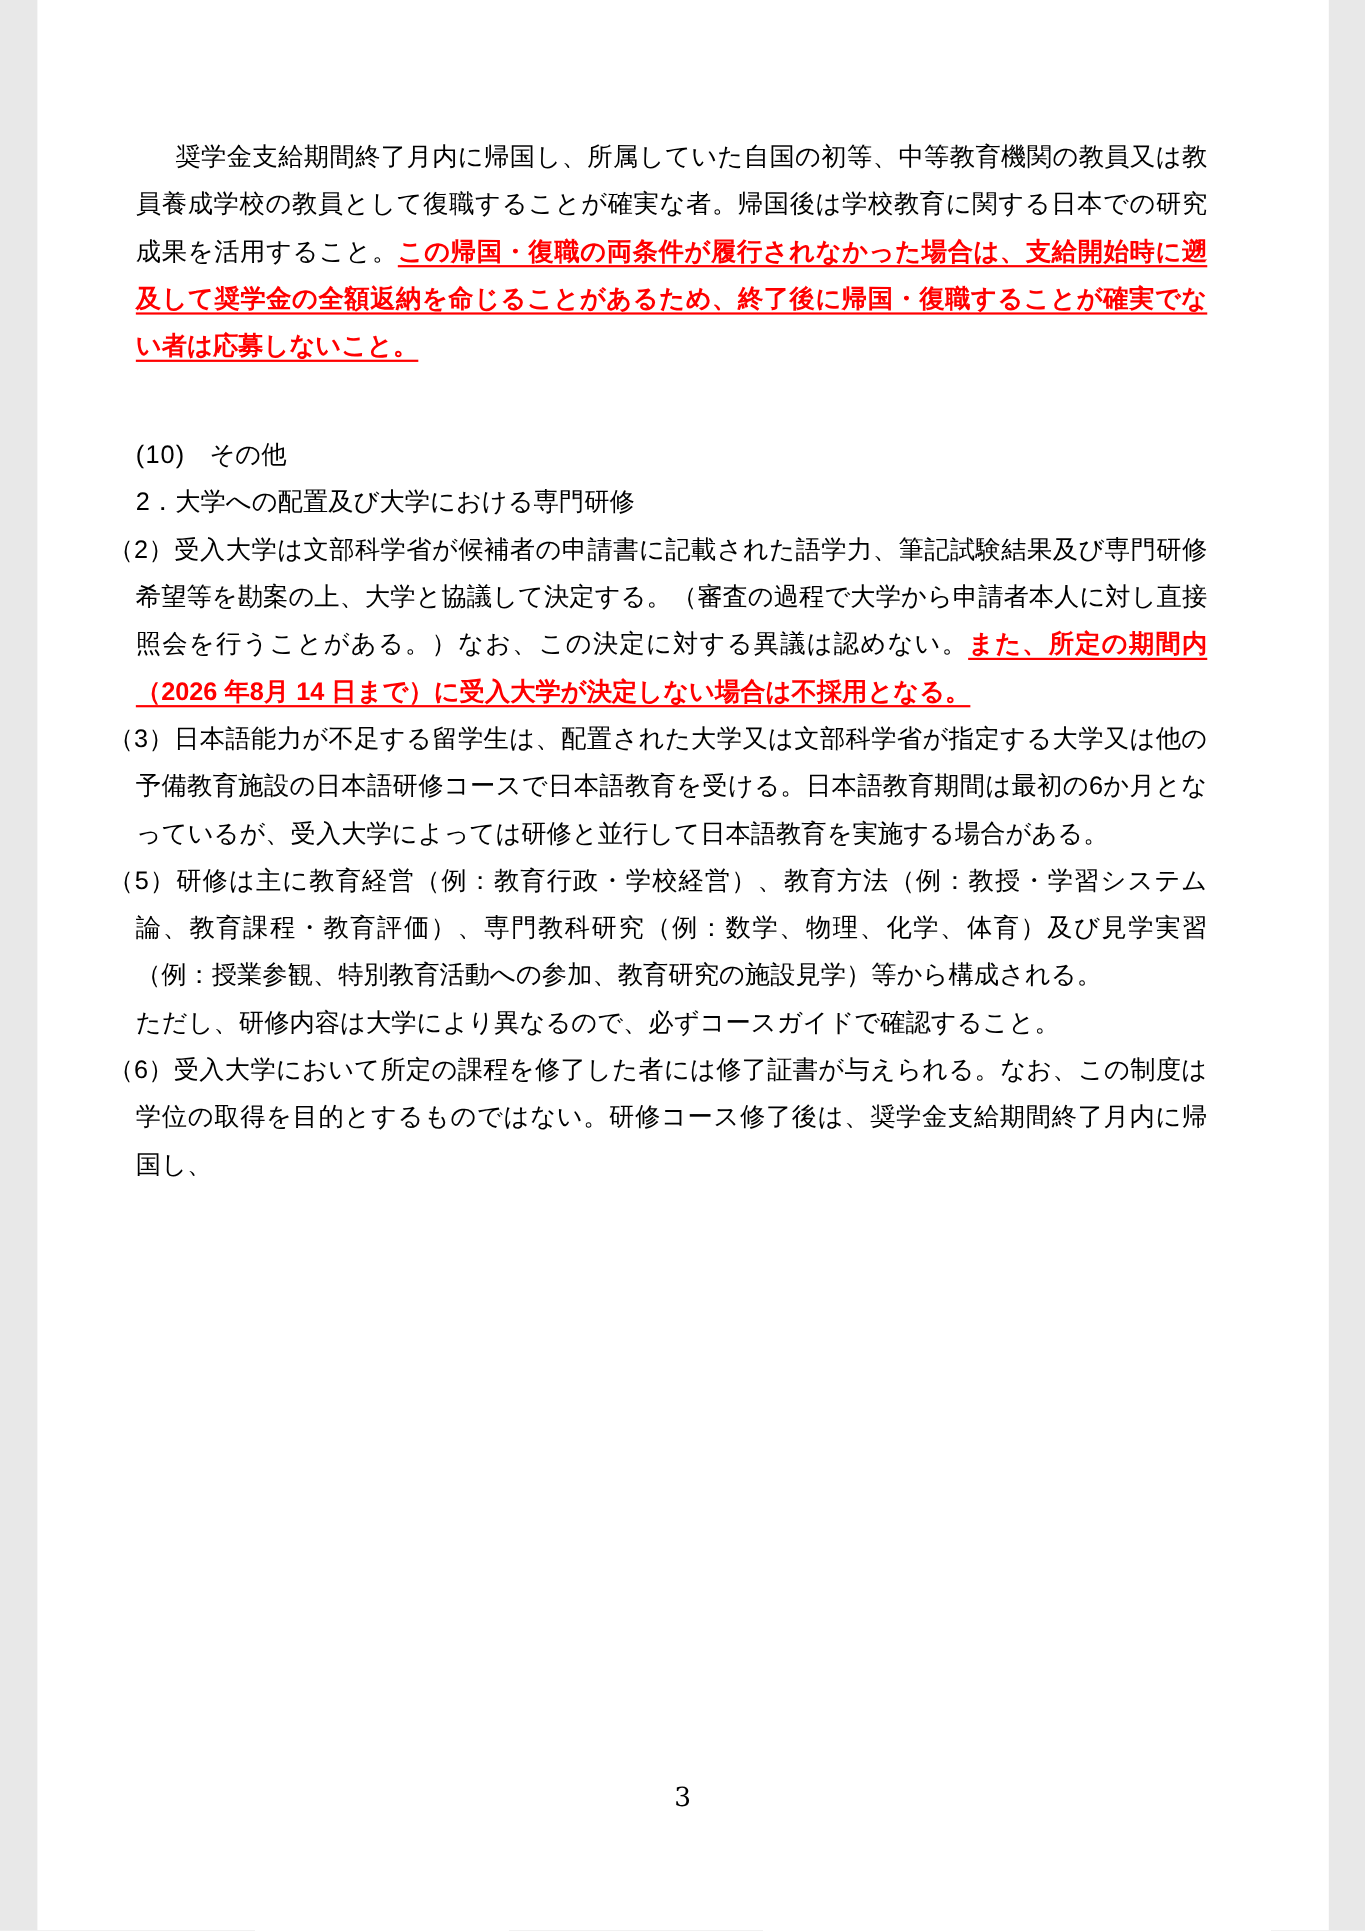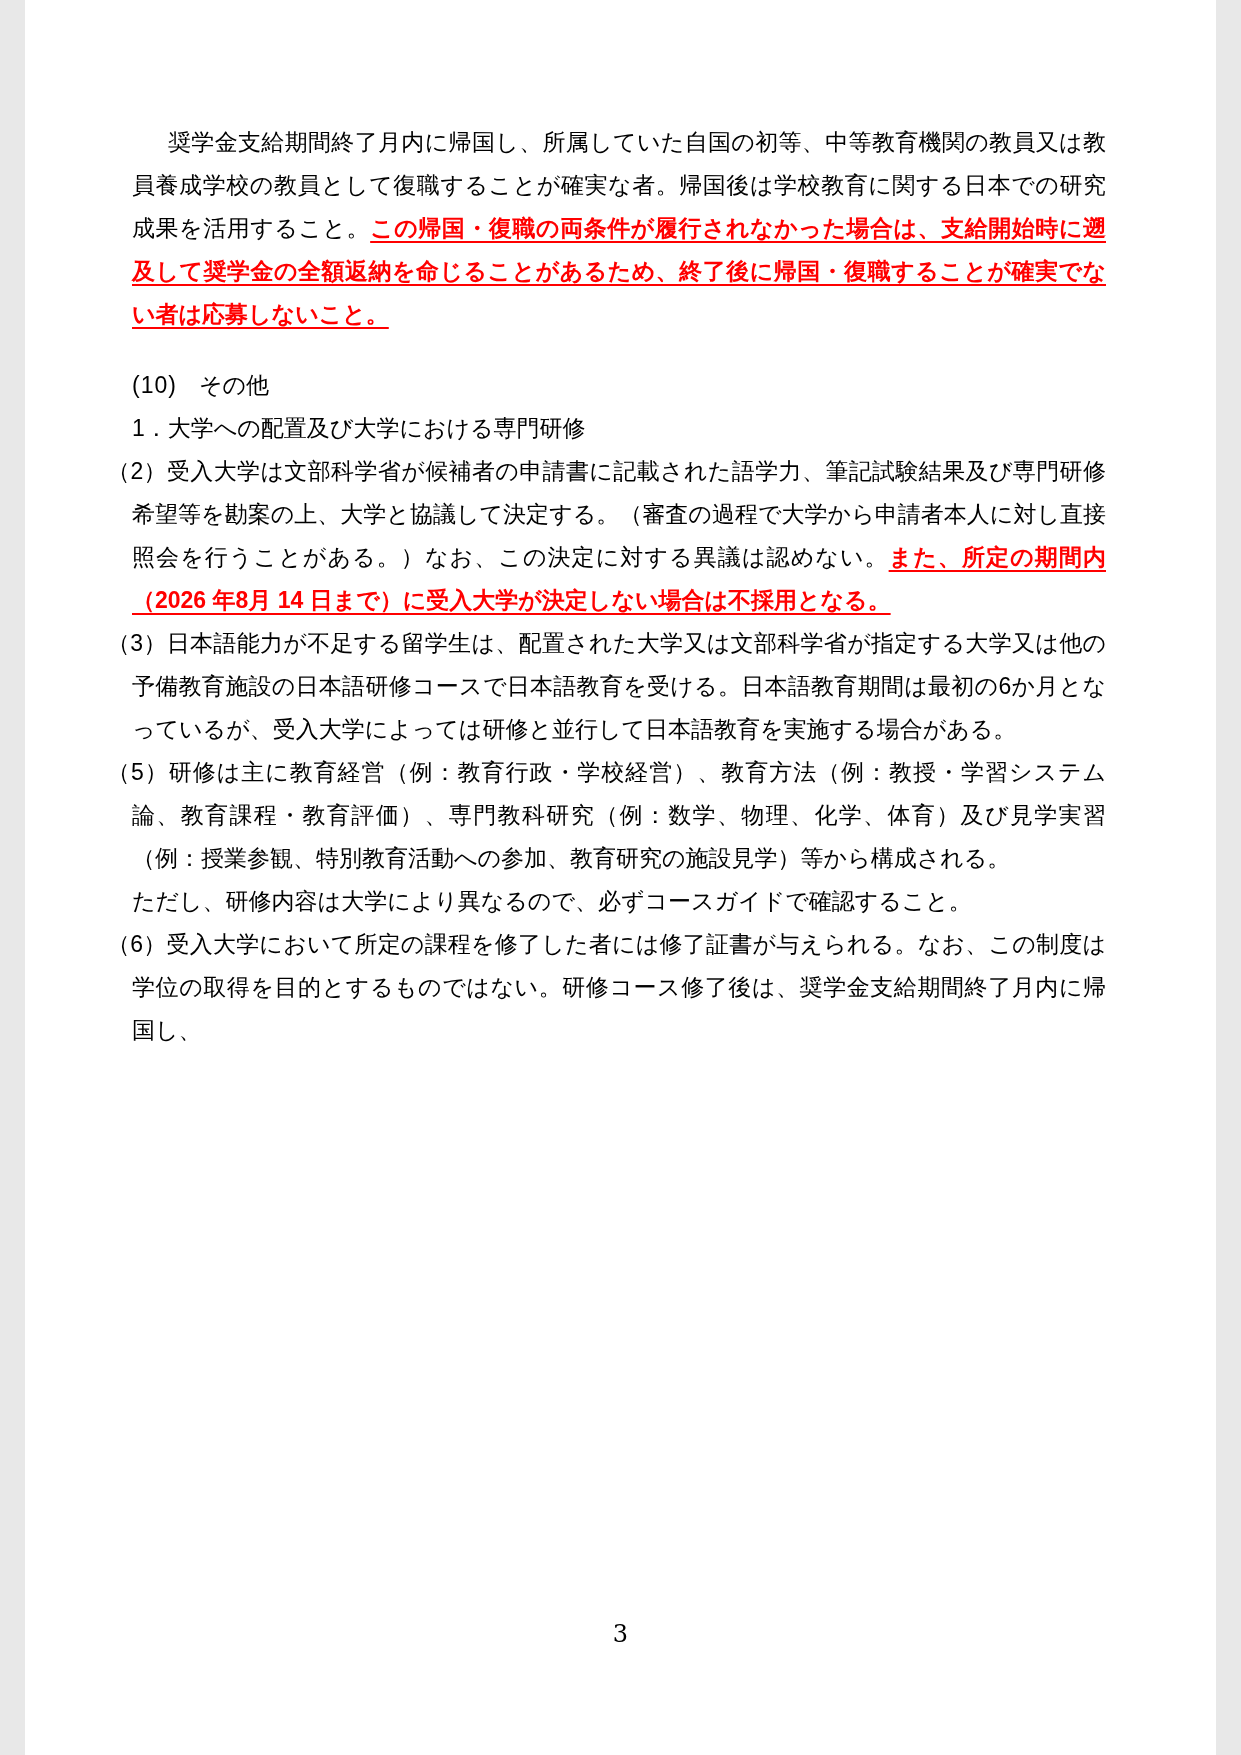--- a/index.html
+++ b/index.html
@@ -6,35 +6,34 @@
   .page{
     position:relative;
     width:1174px;height:1755px;
     margin:0 auto;
     background:#ffffff;
     font-family:"Liberation Sans","DejaVu Sans",sans-serif;
     font-size:23px;
     line-height:43px;
     color:#000000;
     overflow:hidden;
-    padding-left:17px;
   }
   .content{padding:121px 110px 0 90px;}
   .content p{margin:0;text-align:justify;}
   
   .para-intro{margin-left:17px;text-indent:36px;}
   .red{
     color:#FF0000;
     text-decoration:underline;
     text-decoration-color:#FF0000;
     text-decoration-thickness:2px;
     text-underline-offset:5px;
     font-weight:bold;
   }
-  .block-10{margin-top:28px;}
+  .block-10{margin-top:56px;}
   .h10{margin-left:15px;}
   .h10 .lbl{margin-right:22px;letter-spacing:1px;}
   .body10{margin-left:32px;text-indent:21px;}
   .h2{margin-top:24px;margin-left:28px;}
   .item{margin-left:25px;text-indent:-25px;}
   .gap{margin-top:32px;}
   .item-note{margin-left:25px;}
   .pagenum{
     position:absolute;top:1618px;left:0;width:100%;
     text-align:center;
@@ -47,21 +46,21 @@
 
 <div class="page">
   <div class="content">
 
     <p class="para-intro"><span>奨学金支給期間終了月内に帰国し、所属していた自国の初等、中等教育機関の教員又は教員養成学校の教員として復職することが確実な者。帰国後は学校教育に関する日本での研究成果を活用すること。</span><span class="red">この帰国・復職の両条件が履行されなかった場合は、支給開始時に遡及して奨学金の全額返納を命じることがあるため、終了後に帰国・復職することが確実でない者は応募しないこと。</span></p>
 
     <div class="block-10">
       <p class="h10"><span class="lbl">(10)</span><span>その他</span></p>
     </div>
 
-    <p class="h2">1．大学への配置及び大学における専門研修</p>
+    <p class="h2">2．大学への配置及び大学における専門研修</p>
 
 
     <p class="item gap"><span>（2）受入大学は文部科学省が候補者の申請書に記載された語学力、筆記試験結果及び専門研修希望等を勘案の上、大学と協議して決定する。（審査の過程で大学から申請者本人に対し直接照会を行うことがある。）なお、この決定に対する異議は認めない。</span><span class="red">また、所定の期間内（2026 年8月 14 日まで）に受入大学が決定しない場合は不採用となる。</span></p>
 
 
     <p class="item gap">（3）日本語能力が不足する留学生は、配置された大学又は文部科学省が指定する大学又は他の予備教育施設の日本語研修コースで日本語教育を受ける。日本語教育期間は最初の6か月となっているが、受入大学によっては研修と並行して日本語教育を実施する場合がある。</p>
 
     <p class="item gap">（5）研修は主に教育経営（例：教育行政・学校経営）、教育方法（例：教授・学習システム論、教育課程・教育評価）、専門教科研究（例：数学、物理、化学、体育）及び見学実習（例：授業参観、特別教育活動への参加、教育研究の施設見学）等から構成される。</p>
 
     <p class="item-note">ただし、研修内容は大学により異なるので、必ずコースガイドで確認すること。</p>

